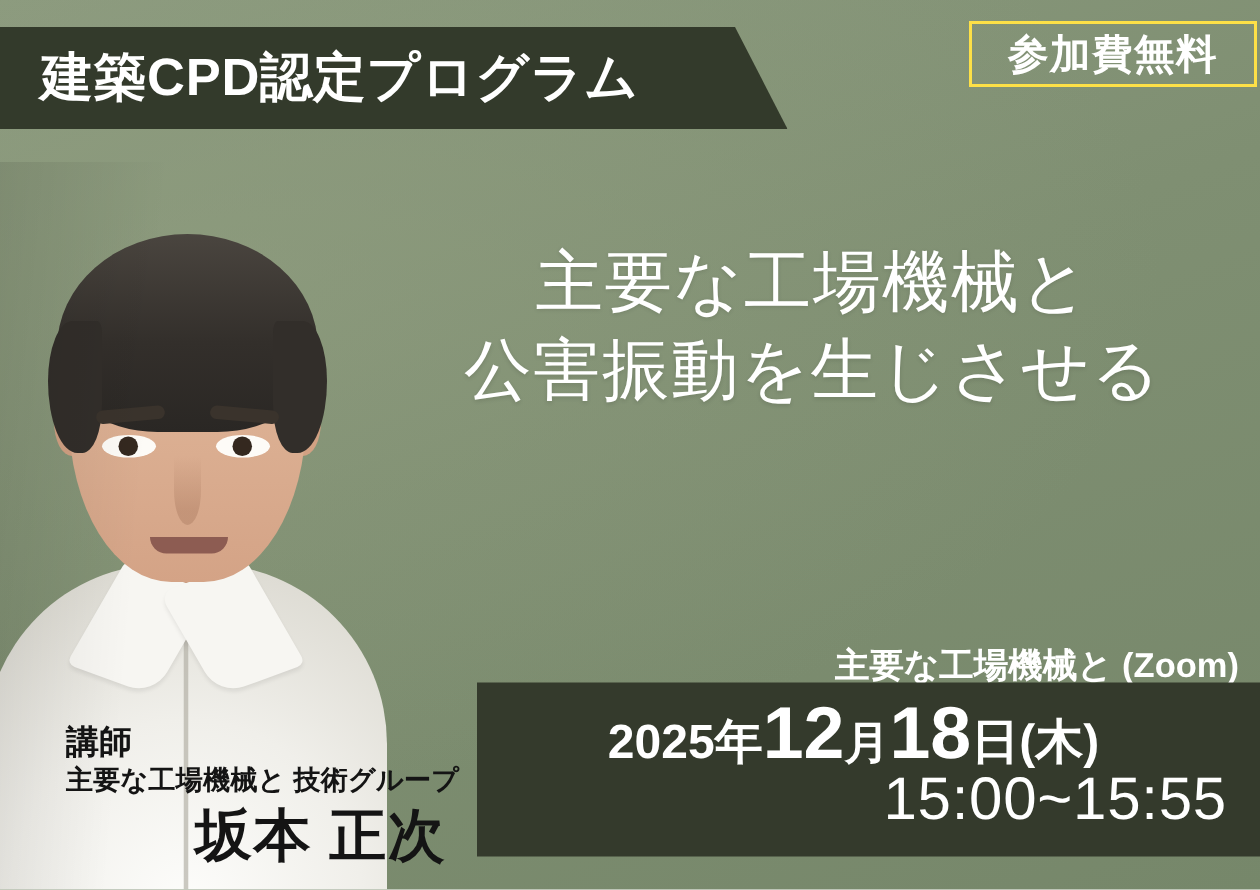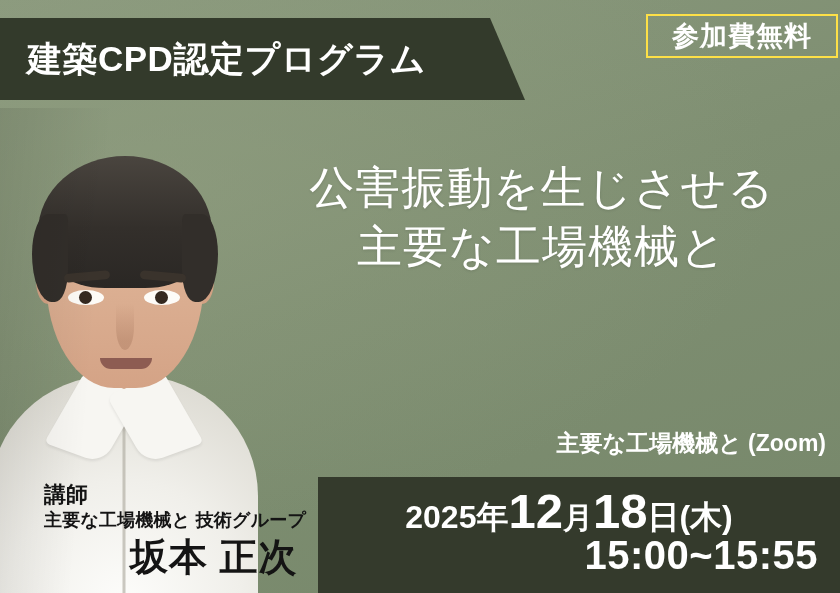--- a/index.html
+++ b/index.html
@@ -27,21 +27,21 @@
       radial-gradient(120% 95% at 18% 30%, rgba(145,158,128,0.55) 0%, rgba(127,143,114,0.0) 62%),
       linear-gradient(160deg, #8b9a7e 0%, #7f8f72 45%, #76876a 100%);
   }
 
   
   .ribbon {
     position: absolute;
     left: 0;
     top: 18px;
     width: 525px;
-    height: 82px;
+    height: 68px;
     background: #333a2b;
     -webkit-clip-path: polygon(0 0, 490px 0, 525px 100%, 0 100%);
     clip-path: polygon(0 0, 490px 0, 525px 100%, 0 100%);
     box-shadow: 0 2px 6px rgba(0,0,0,0.18);
   }
   .ribbon-text {
     position: absolute;
     left: 27px;
     top: 50%;
     transform: translateY(-50%);
@@ -261,21 +261,21 @@
     color: #ffffff;
     font-size: 23px;
     font-weight: bold;
     white-space: nowrap;
   }
 
   
   .datebar {
     position: absolute;
     left: 318px;
-    top: 477px;
+    top: 455px;
     width: 522px;
     height: 116px;
     background: #343a2c;
   }
   .date-line {
     position: absolute;
     left: 0;
     top: 6px;
     width: 502px;
     text-align: center;
@@ -296,21 +296,21 @@
     font-size: 30px;
     font-weight: bold;
     vertical-align: baseline;
   }
   .time-line {
     position: absolute;
     right: 22px;
     top: 56px;
     color: #ffffff;
     font-size: 40px;
-    font-weight: bold;
+    font-weight: normal;
     white-space: nowrap;
     letter-spacing: 0.5px;
   }
 
   
   .speaker {
     position: absolute;
     left: 0;
     top: 480px;
     width: 320px;
@@ -369,22 +369,22 @@
 
   <div class="ribbon">
     <span class="ribbon-text">建築CPD認定プログラム</span>
   </div>
 
   <div class="badge">
     <span class="badge-text">参加費無料</span>
   </div>
 
   <div class="title">
+    <span class="title-line">主要な工場機械と</span>
     <span class="title-line">公害振動を生じさせる</span>
-    <span class="title-line">主要な工場機械と</span>
   </div>
 
   <div class="online">主要な工場機械と (Zoom)</div>
 
   <div class="datebar">
     <div class="date-line">
       <span class="d-year">2025年</span><span class="d-month-num">12</span><span class="d-kanji-mid">月</span><span class="d-day-num">18</span><span class="d-kanji-day">日</span><span class="d-week">(木)</span>
     </div>
     <div class="time-line">15:00~15:55</div>
   </div>

